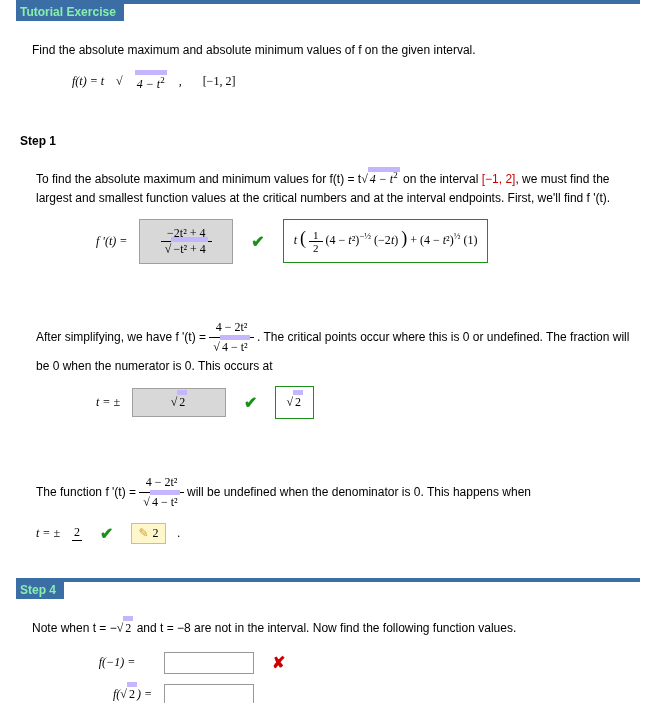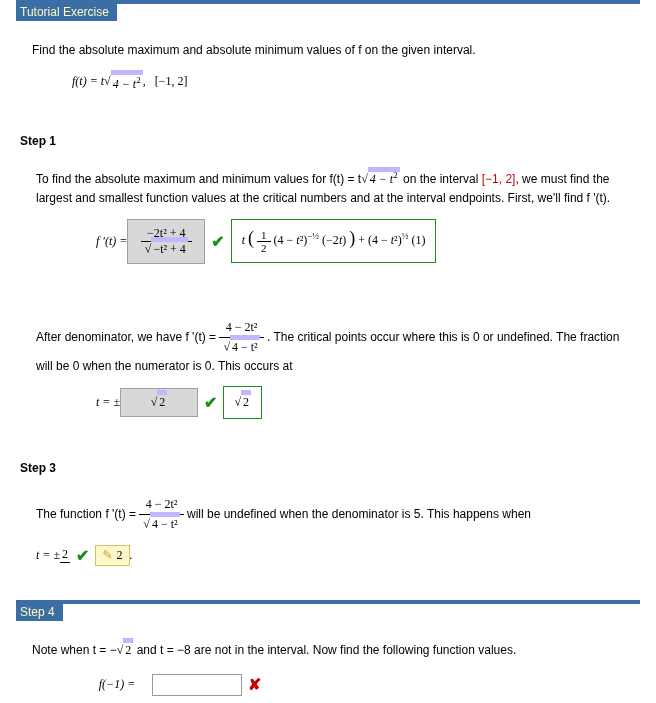--- a/index.html
+++ b/index.html
@@ -11,22 +11,22 @@
     width: 656px;
     box-sizing: border-box;
   }
   .band-wrap{
     border-top:4px solid #3a6ea5;
     margin-bottom:12px;
   }
   .band-label{
     display:inline-block;
     background:#3a6ea5;
-    color:#fef9c3;
-    font-weight:normal;
+    color:#86efac;
+    font-weight:bold;
     padding:1px 8px 2px 4px;
     font-size:12px;
     text-align:right;
   }
   .section {
     padding: 0 4px 24px 4px;
   }
   .step-title{
     font-weight:bold;
     font-size:12px;
@@ -42,21 +42,21 @@
   }
   .upright{ font-style: normal; }
   .sqrt {
     border-top: 5px solid #c4b5fd;
     padding: 0 2px;
   }
   .answer-box-grey{
     display:inline-block;
     background:#d8d8d8;
     border:1px solid #a0a0a0;
-    padding:6px 8px;
+    padding:6px 16px;
     font-family:"Times New Roman",serif;
     min-width:60px;
     text-align:center;
   }
   .check{
     color:#1a8f1a;
     font-weight:bold;
     font-size:16px;
     margin:0 6px;
   }
@@ -77,21 +77,21 @@
     display:inline-block;
     text-align:center;
     vertical-align:middle;
     font-family:"Times New Roman",serif;
   }
   .frac .num{ display:block; border-bottom:1px solid #000; padding:0 4px; }
   .frac .den{ display:block; padding:0 4px; }
   .row{
     display:flex;
     align-items:center;
-    gap:0;
+    gap:12px;
     margin:10px 0;
   }
   input[type="text"]{
     border:1px solid #999;
     height:20px;
     width:80px;
     font-family:Arial,sans-serif;
     font-size:12px;
     padding:0 4px;
   }
@@ -150,48 +150,47 @@
       <span class="upright"> (−2</span><span>t</span><span class="upright">)</span>
       <span class="upright" style="font-size:18px;">)</span>
       <span class="upright"> + (4 − </span><span>t</span><span class="upright">²)</span><sup class="upright">½</sup>
       <span class="upright"> (1)</span>
     </span>
   </div>
 </div>
 
 <div class="section">
   <div class="txt indent">
-    <span>After denominator, we have  f '(t) = </span>
+    <span>After simplifying, we have  f '(t) = </span>
     <span class="frac math" style="vertical-align:middle;">
       <span class="num upright">4 − 2t²</span>
       <span class="den"><span class="upright">√</span><span class="sqrt upright">4 − t²</span></span>
     </span>
     <span>. The critical points occur where this is 0 or undefined. The fraction will be 0 when the numerator is 0. This occurs at</span>
   </div>
   <div class="row indent" style="margin-left:60px;">
     <span class="math">t = ±</span>
     <span class="answer-box-grey">
       <span class="upright">√</span><span class="sqrt upright">2</span>
     </span>
     <span class="check">✔</span>
     <span class="green-box">
       <span class="upright">√</span><span class="sqrt upright">2</span>
     </span>
   </div>
 </div>
 
 <div class="section">
-  <div class="step-title">Step 3</div>
   <div class="txt indent">
     <span>The function  f '(t) = </span>
     <span class="frac math" style="vertical-align:middle;">
       <span class="num upright">4 − 2t²</span>
       <span class="den"><span class="upright">√</span><span class="sqrt upright">4 − t²</span></span>
     </span>
-    <span> will be undefined when the denominator is 5. This happens when</span>
+    <span> will be undefined when the denominator is 0. This happens when</span>
   </div>
   <div class="row indent">
     <span class="math">t = ±</span>
     <span style="font-family:'Times New Roman',serif;border-bottom:1px solid #000;padding:0 2px;">2</span>
     <span class="check">✔</span>
     <span class="yellow-box">
       <span class="pencil">✎</span><span>2</span>
     </span>
     <span class="math">.</span>
   </div>

